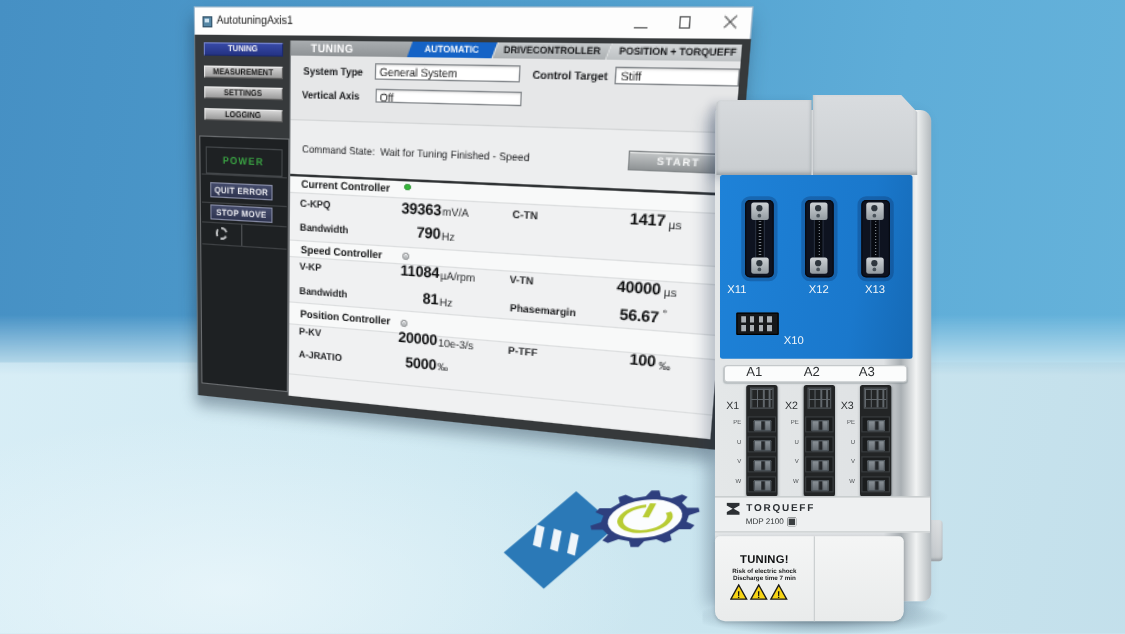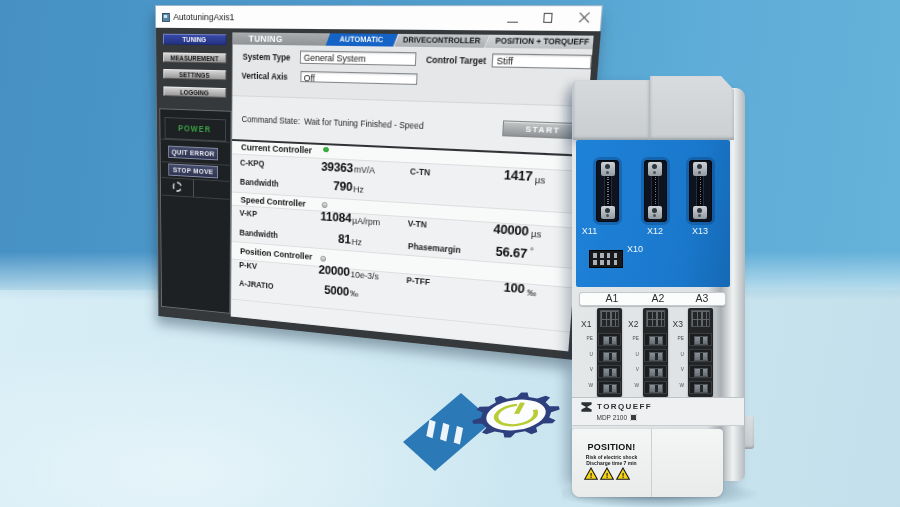--- a/index.html
+++ b/index.html
@@ -154,21 +154,21 @@
 .conn{position:absolute;top:19.5px;width:23px;height:62px;background:#0e1320;border-radius:4px;box-shadow:inset 0 0 0 1px #060a12, 0 0 0 3px rgba(10,40,85,0.28);}
 .cmetal{position:absolute;left:4.5px;width:14px;height:13.5px;background:linear-gradient(#cdd2d6,#939ba1);border-radius:2px;}
 .cmetal:after{content:"";position:absolute;left:4.2px;top:2px;width:5px;height:5px;background:#2e363e;border-radius:50%;}
 .cmetal:before{content:"";position:absolute;left:5.2px;top:8.6px;width:3px;height:3px;background:#49525a;border-radius:50%;}
 .cslot{position:absolute;left:7.5px;top:16px;width:8px;height:30px;background:#070a10;border-left:1px solid #252d3c;border-right:1px solid #252d3c;}
 .cslot:after{content:"";position:absolute;left:2.6px;top:1px;width:1.6px;height:27px;background:repeating-linear-gradient(to bottom,rgba(195,205,215,0.6) 0 1px,rgba(0,0,0,0) 1px 2.4px);}
 .clbl{position:absolute;top:85.5px;width:23px;text-align:center;font-size:9px;color:#f2f6f9;}
 .x10{position:absolute;left:13px;top:110px;width:34px;height:18px;background:#16181a;border-radius:1px;box-shadow:inset 0 0 0 1px #000;}
 .xrow{position:absolute;left:3.5px;width:27px;height:5px;background:repeating-linear-gradient(to right,#aab0b5 0 3.6px,rgba(0,0,0,0) 3.6px 6.9px);}
 .astrip{position:absolute;left:579px;top:291.5px;width:147px;height:14.5px;background:#fbfcfc;border-radius:3px;border:1px solid #c5c9cb;box-shadow:0 1px 1px rgba(120,130,135,0.4);}
-.albl{position:absolute;top:291.5px;font-size:10.5px;color:#2e3133;width:30px;text-align:center;}
+.albl{position:absolute;top:291.5px;font-size:10.5px;color:#2e3133;width:30px;}
 .tblock{position:absolute;top:307.5px;width:25.5px;height:89.5px;background:#232526;border-radius:2px;box-shadow:0 1px 2px rgba(60,70,75,0.5);}
 .tgrid{position:absolute;left:3px;top:2px;width:19px;height:17.5px;background-image:repeating-linear-gradient(to right,#61676c 0 1px,rgba(0,0,0,0) 1px 4.75px),repeating-linear-gradient(to bottom,#61676c 0 1px,rgba(0,0,0,0) 1px 8.25px);border:1px solid #4e5357;}
 .tcell{position:absolute;left:1.5px;width:22.5px;height:13.5px;background:#1b1d1e;border:1px solid #393d3f;}
 .tcell:after{content:"";position:absolute;left:4px;top:2px;width:13.5px;height:9px;background:linear-gradient(#8f969c,#60676d);border-radius:1px;box-shadow:inset 0 0 0 1px #4d545a;}
 .tcell:before{content:"";position:absolute;left:9.5px;top:3px;width:3px;height:7px;background:#24272a;z-index:1;}
 .tlbl{position:absolute;font-size:8.5px;color:#323537;}
 .plbl{position:absolute;width:12px;text-align:right;font-size:4.8px;color:#4d5154;}
 .sigband{position:absolute;left:572px;top:397px;width:172px;height:29px;background:#eef0f1;border-top:1px solid #bfc3c5;border-bottom:1px solid #c9cdce;}
 .sigtxt{position:absolute;left:25px;top:3.5px;font-size:8px;font-weight:bold;letter-spacing:1.4px;color:#2c3034;}
 .mdptxt{position:absolute;left:24.5px;top:15.5px;font-size:6.5px;color:#34383a;}
@@ -199,21 +199,21 @@
       <div class="cslot"></div>
       <div class="cmetal" style="top:46px;"></div>
     </div>
   <div class="clbl" style="left:2px;">X11</div>
   <div class="clbl" style="left:67.5px;">X12</div>
   <div class="clbl" style="left:112.5px;">X13</div>
   <div class="x10">
       <div class="xrow" style="top:3px;"></div>
       <div class="xrow" style="top:10px;"></div>
     </div>
-  <div style="position:absolute;left:51px;top:104px;font-size:9px;color:#f2f6f9;">X10</div>
+  <div style="position:absolute;left:51px;top:127px;font-size:9px;color:#f2f6f9;">X10</div>
 </div>
 <div class="astrip"></div>
 <div class="albl" style="left:597px;">A1</div>
 <div class="albl" style="left:643px;">A2</div>
 <div class="albl" style="left:687px;">A3</div>
 <div class="tlbl" style="left:581px;top:318.5px;">X1</div>
 <div class="tlbl" style="left:628px;top:318.5px;">X2</div>
 <div class="tlbl" style="left:672.5px;top:318.5px;">X3</div>
 <div class="tblock" style="left:596.7px;">
     <div class="tgrid"></div>
@@ -251,21 +251,21 @@
 <div class="sigband">
   <svg style="position:absolute;left:8.5px;top:4px;" width="11" height="10" viewBox="0 0 14 12">
     <path d="M0.5,0 H13.5 V2.8 L7.5,6 13.5,9.2 V12 H0.5 V9.2 L6.5,6 0.5,2.8 Z" fill="#2c3034"></path>
   </svg>
   <div class="sigtxt">TORQUEFF</div>
   <div class="mdptxt">MDP 2100</div>
   <div class="mdpico"></div>
 </div>
 <div class="caution">
   <div class="cseam"></div>
-  <div class="ctitle">POSITION!</div>
+  <div class="ctitle">TUNING!</div>
   <div class="crisk" style="top:24.5px;">Risk of electric shock</div>
   <div class="crisk" style="top:30.5px;">Discharge time 7 min</div>
   <svg style="position:absolute;left:12px;top:38px;" width="48" height="14" viewBox="0 0 48 14">
     <path d="M7,1 L13.3,12.3 H0.7 Z" fill="#f6d415" stroke="#1a1a1a" stroke-width="1.1"></path>
     <path d="M23,1 L29.3,12.3 H16.7 Z" fill="#f6d415" stroke="#1a1a1a" stroke-width="1.1"></path>
     <path d="M39,1 L45.3,12.3 H32.7 Z" fill="#f6d415" stroke="#1a1a1a" stroke-width="1.1"></path>
     <text x="7" y="11" font-size="8" font-weight="bold" fill="#111" text-anchor="middle" font-family="Liberation Sans">!</text>
     <text x="23" y="11" font-size="8" font-weight="bold" fill="#111" text-anchor="middle" font-family="Liberation Sans">!</text>
     <text x="39" y="11" font-size="8" font-weight="bold" fill="#111" text-anchor="middle" font-family="Liberation Sans">!</text>
   </svg>

